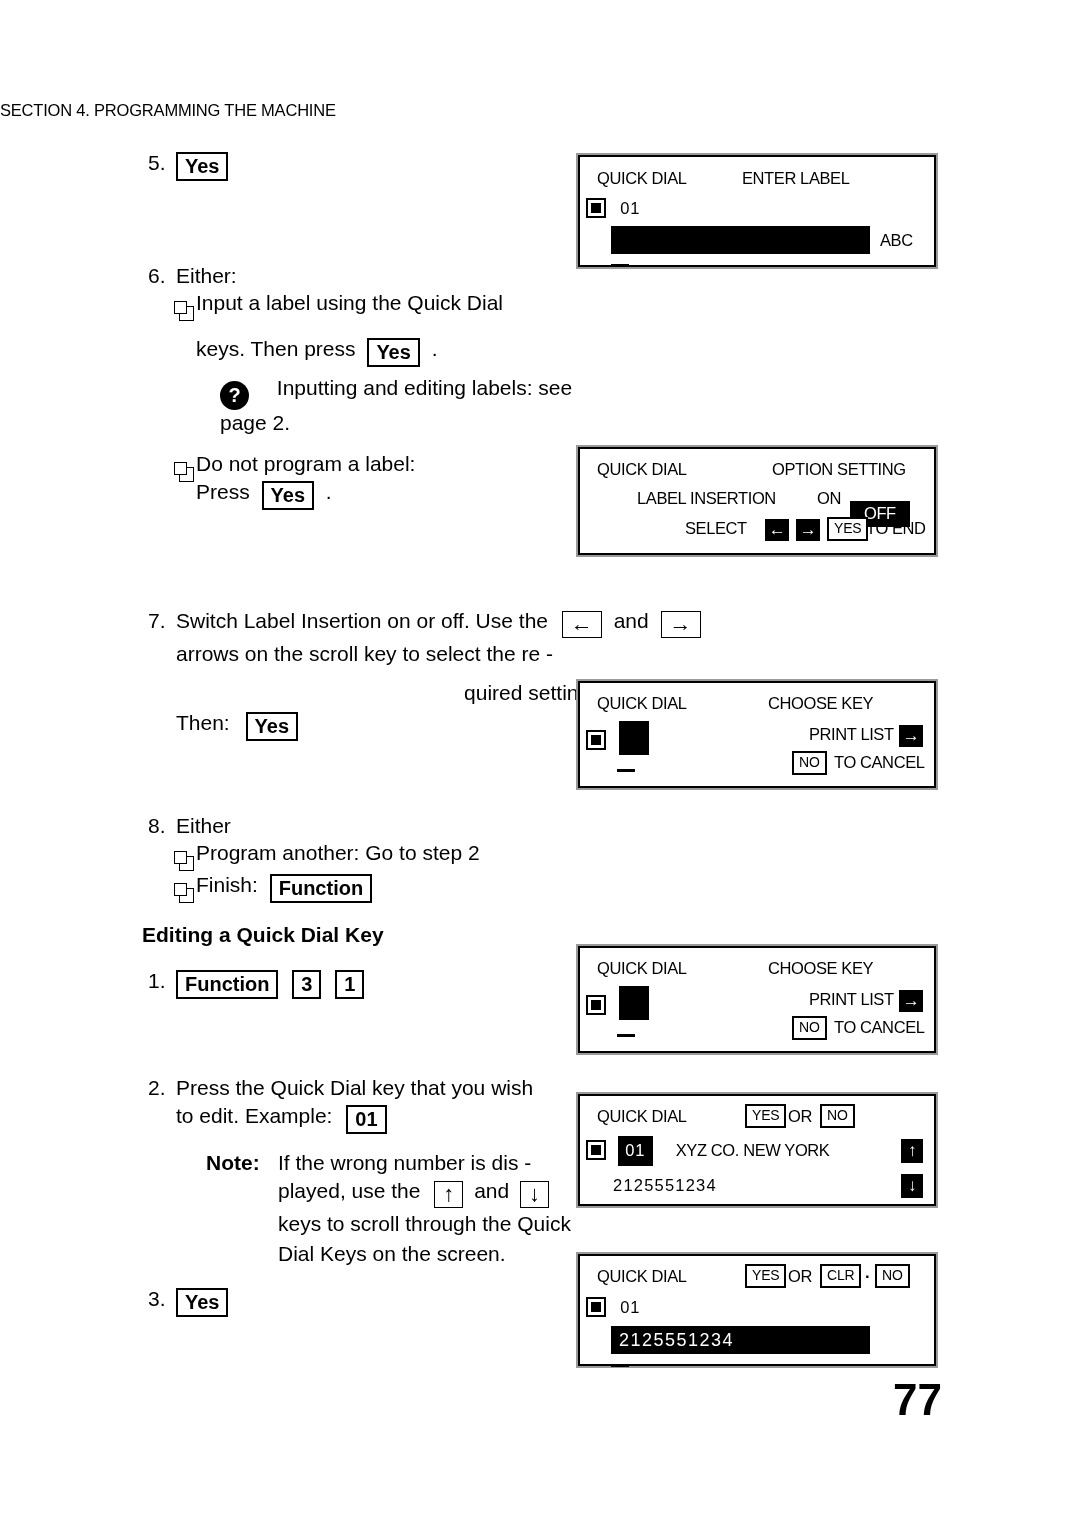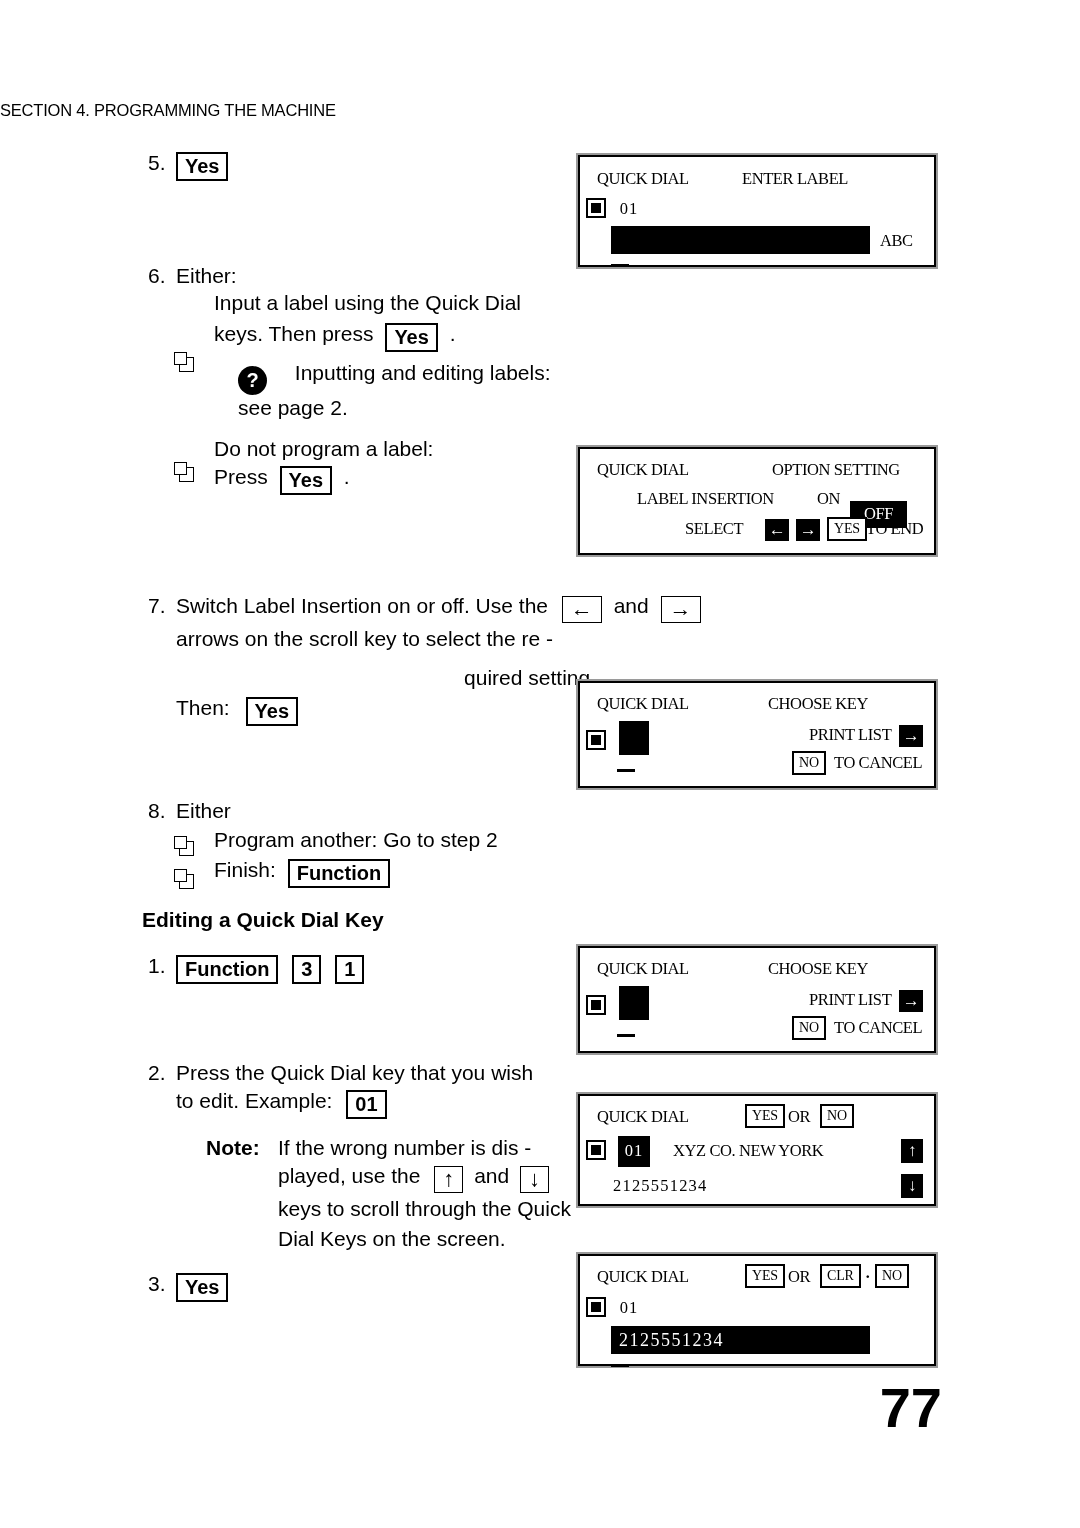--- a/index.html
+++ b/index.html
@@ -35,23 +35,22 @@
     font-size: 21px;
     line-height: 25px;
   }
 
   .step { display: flex; align-items: flex-start; }
   .step-num { width: 28px; flex: none; }
   .step-body { flex: 1; }
 
   .sub {
     display: flex;
-    align-items: center;
+    align-items: flex-start;
     margin-left: 26px;
-    gap: 18px;
   }
   .sub-mark {
     flex: none;
     width: 22px;
     padding-top: 4px;
   }
   .sub-body { flex: 1; }
 
   
   .boxbullet {
@@ -126,21 +125,21 @@
   .lcd {
     position: absolute;
     background: #ffffff;
     border: 2px solid #000000;
     outline: 2px solid #9a9a9a;
     outline-offset: 0px;
     font-size: 16.5px;
     letter-spacing: -0.4px;
   }
   .lcd-inner { position: relative; width: 100%; height: 100%; }
-  .lcd-row { position: absolute; white-space: nowrap; font-family: Liberation Serif, serif; }
+  .lcd-row { position: absolute; white-space: nowrap; }
 
   
   .sqmark {
     display: inline-block;
     width: 20px;
     height: 20px;
     border: 2px solid #000;
     background: #fff;
     position: relative;
     vertical-align: -4px;
@@ -216,21 +215,21 @@
     font-size: 18px;
     line-height: 28px;
     padding-left: 8px;
     letter-spacing: 1.5px;
   }
 
   .page-number {
     position: absolute;
     right: 138px;
     top: 1375px;
-    font-size: 56px;
+    font-size: 44px;
     font-weight: bold;
   }
 </style>
 </head>
 <body>
 
 <div class="page-header">SECTION 4. PROGRAMMING THE MACHINE</div>
 
 <div class="col-left">
 
@@ -245,21 +244,21 @@
     <span class="step-num">6.</span>
     <span class="step-body">
       <div>Either:</div>
     </span>
   </div>
 
   <div class="sub" style="margin-top:2px;">
     <span class="sub-mark"><span class="boxbullet"></span></span>
     <span class="sub-body">
       <div>Input a label using the Quick Dial</div>
-      <div style="margin-top:6px;">
+      <div style="margin-top:21px;">
         <span>keys. Then press</span>
         <span class="key" style="margin:0 6px;">Yes</span>
         <span>.</span>
       </div>
       <div style="margin-top:8px;margin-left:24px;">
         <span class="helpicon">?</span>
         <span style="margin-left:22px;">Inputting and editing labels: see page  2.</span>
       </div>
     </span>
   </div>

